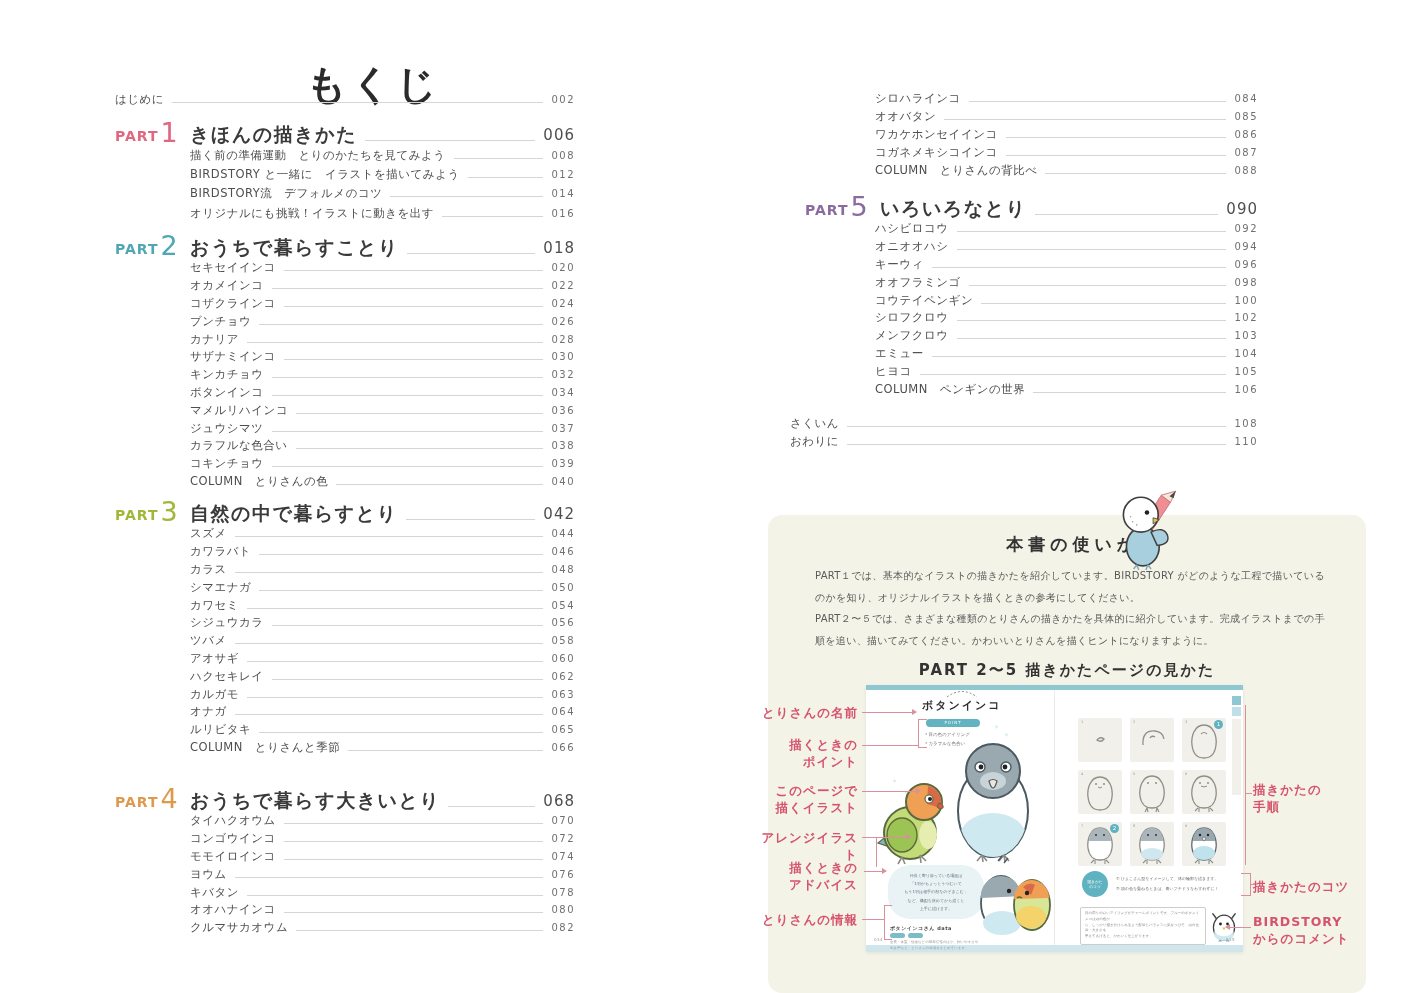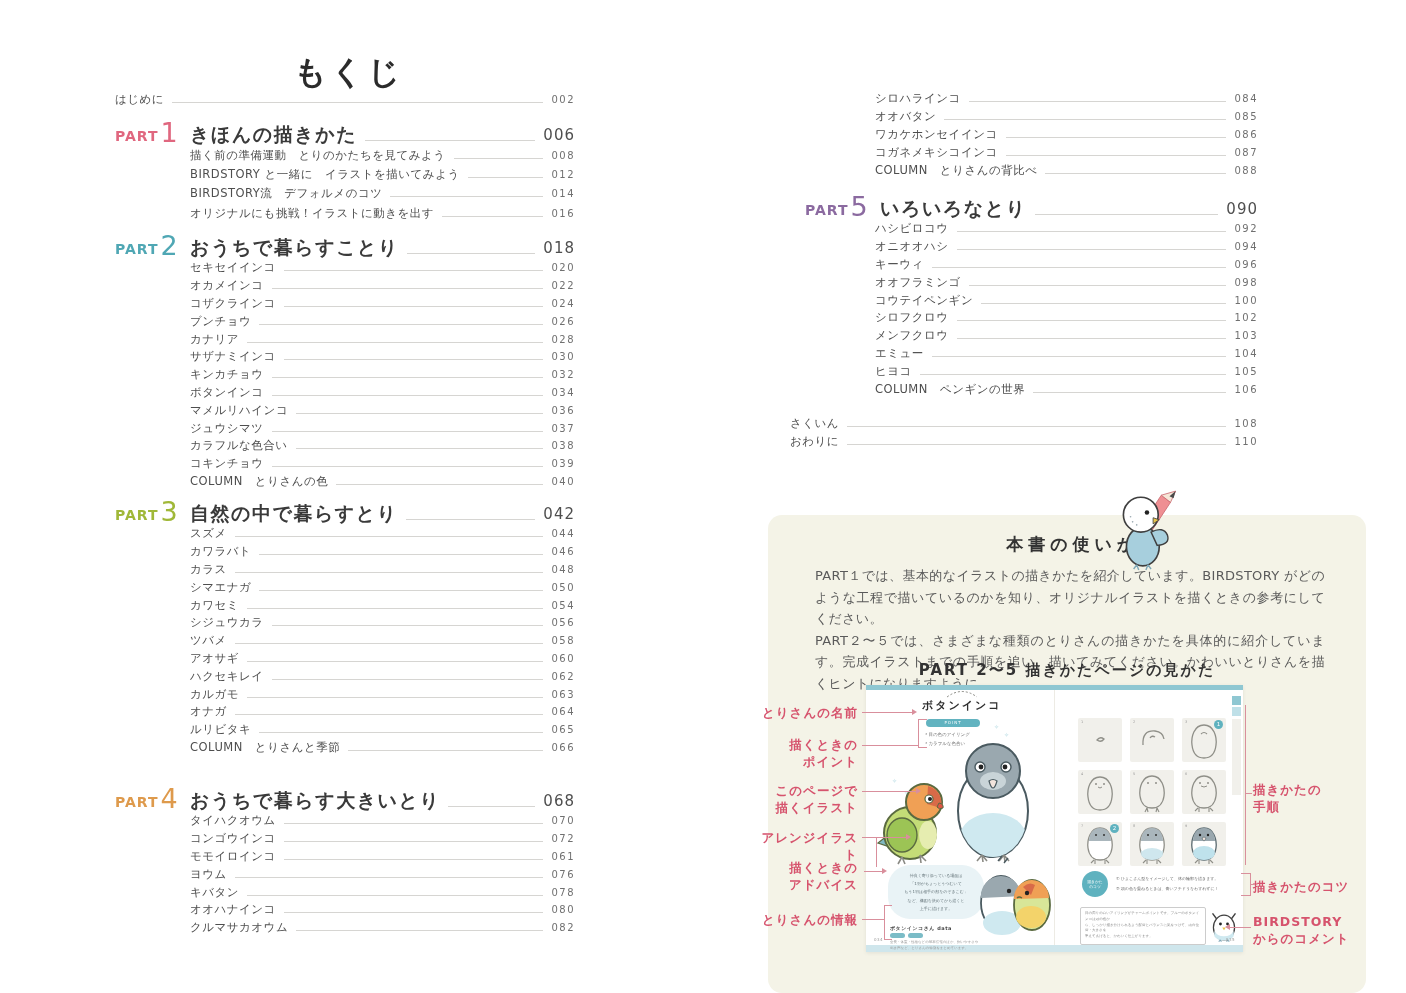--- a/index.html
+++ b/index.html
@@ -1,18 +1,18 @@
 <!DOCTYPE html>
 <html><head>
 <meta charset="utf-8">
 <style>
   html,body{margin:0;padding:0;background:#fff;}
   .page{position:relative;width:1406px;height:993px;background:#ffffff;overflow:hidden;
         font-family:"DejaVu Sans","Liberation Sans",sans-serif;color:#3a3a3a;}
-  .title{position:absolute;left:294px;top:30px;font-size:32px;font-weight:700;
+  .title{position:absolute;left:306px;top:30px;font-size:40px;font-weight:700;
          letter-spacing:4px;color:#2b2b2b;}
   
   .col-left{position:absolute;left:115px;top:0;width:460px;}
   .col-right{position:absolute;left:805px;top:0;width:453px;}
   .row{display:flex;align-items:center;}
   .leader{flex:1;border-bottom:1px solid #d6d5d2;margin:0 8px;transform:translateY(3px);}
   .introrow{position:absolute;left:0;right:0;top:90px;height:18px;}
   .ilabel{font-size:11.5px;color:#4e4e4e;letter-spacing:.5px;white-space:nowrap;}
   .ipage{font-size:10px;color:#707070;letter-spacing:1.5px;}
   .part{position:absolute;left:0;right:0;}
@@ -31,21 +31,21 @@
   .p0 .items .row{height:19.2px;}
   .cont{position:absolute;top:90px;left:70px;right:0;}
   .cont .row{height:17.8px;}
   .outro{position:absolute;top:414px;left:-15px;right:0;}
   .outro .row{height:18.2px;}
   
   .guidebox{position:absolute;left:768px;top:515px;width:598px;height:478px;
             background:#f4f3e7;border-radius:14px;}
   .gheading{position:absolute;top:18px;left:0;width:540px;text-align:center;font-size:17px;
             font-weight:700;letter-spacing:5px;color:#333;padding-left:46px;}
-  .gpara{position:absolute;left:47px;top:50px;width:510px;font-size:13px;
+  .gpara{position:absolute;left:47px;top:50px;width:510px;font-size:10px;
          line-height:21.5px;color:#5a5a5a;letter-spacing:.3px;text-align:justify;}
   .dtitle{position:absolute;top:146px;left:0;width:100%;text-align:center;font-size:15px;
           font-weight:600;letter-spacing:2px;color:#333;}
   .mascot{position:absolute;left:348px;top:-28px;width:66px;height:84px;}
   
   .spread{position:absolute;left:98px;top:170px;width:377px;height:267px;background:#fff;
           box-shadow:0 1px 4px rgba(0,0,0,.08);}
   .topbar{position:absolute;top:0;left:0;right:0;height:5px;background:#8fc7d2;}
   .gutter{position:absolute;left:188px;top:5px;bottom:7px;width:1px;background:#edebe4;}
   .botstrip{position:absolute;bottom:0;left:0;right:0;height:7px;background:#cfe6ec;}
@@ -328,21 +328,21 @@
             <span class="ipage">070</span>
           </div>
           <div class="row">
             <span class="ilabel">コンゴウインコ</span>
             <span class="leader"></span>
             <span class="ipage">072</span>
           </div>
           <div class="row">
             <span class="ilabel">モモイロインコ</span>
             <span class="leader"></span>
-            <span class="ipage">061</span>
+            <span class="ipage">074</span>
           </div>
           <div class="row">
             <span class="ilabel">ヨウム</span>
             <span class="leader"></span>
             <span class="ipage">076</span>
           </div>
           <div class="row">
             <span class="ilabel">キバタン</span>
             <span class="leader"></span>
             <span class="ipage">078</span>

